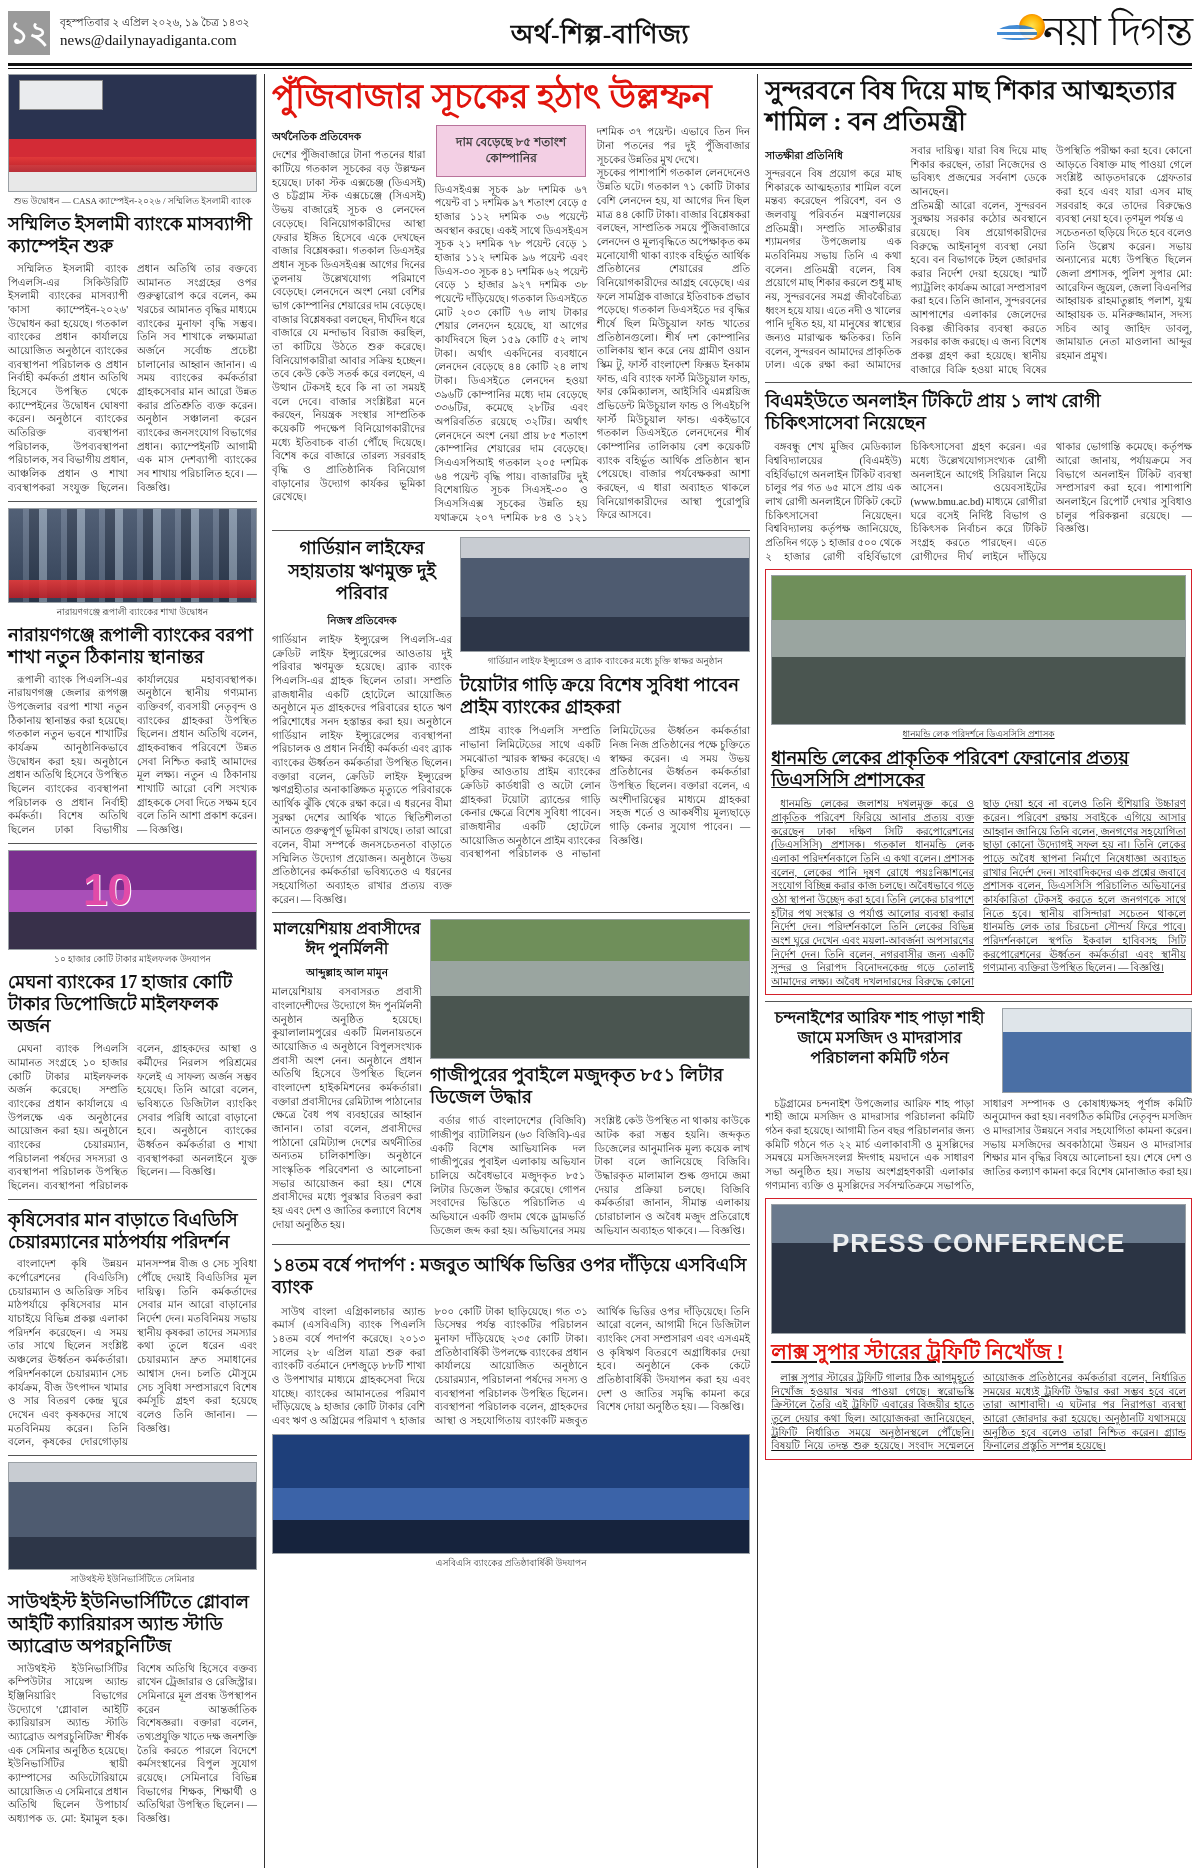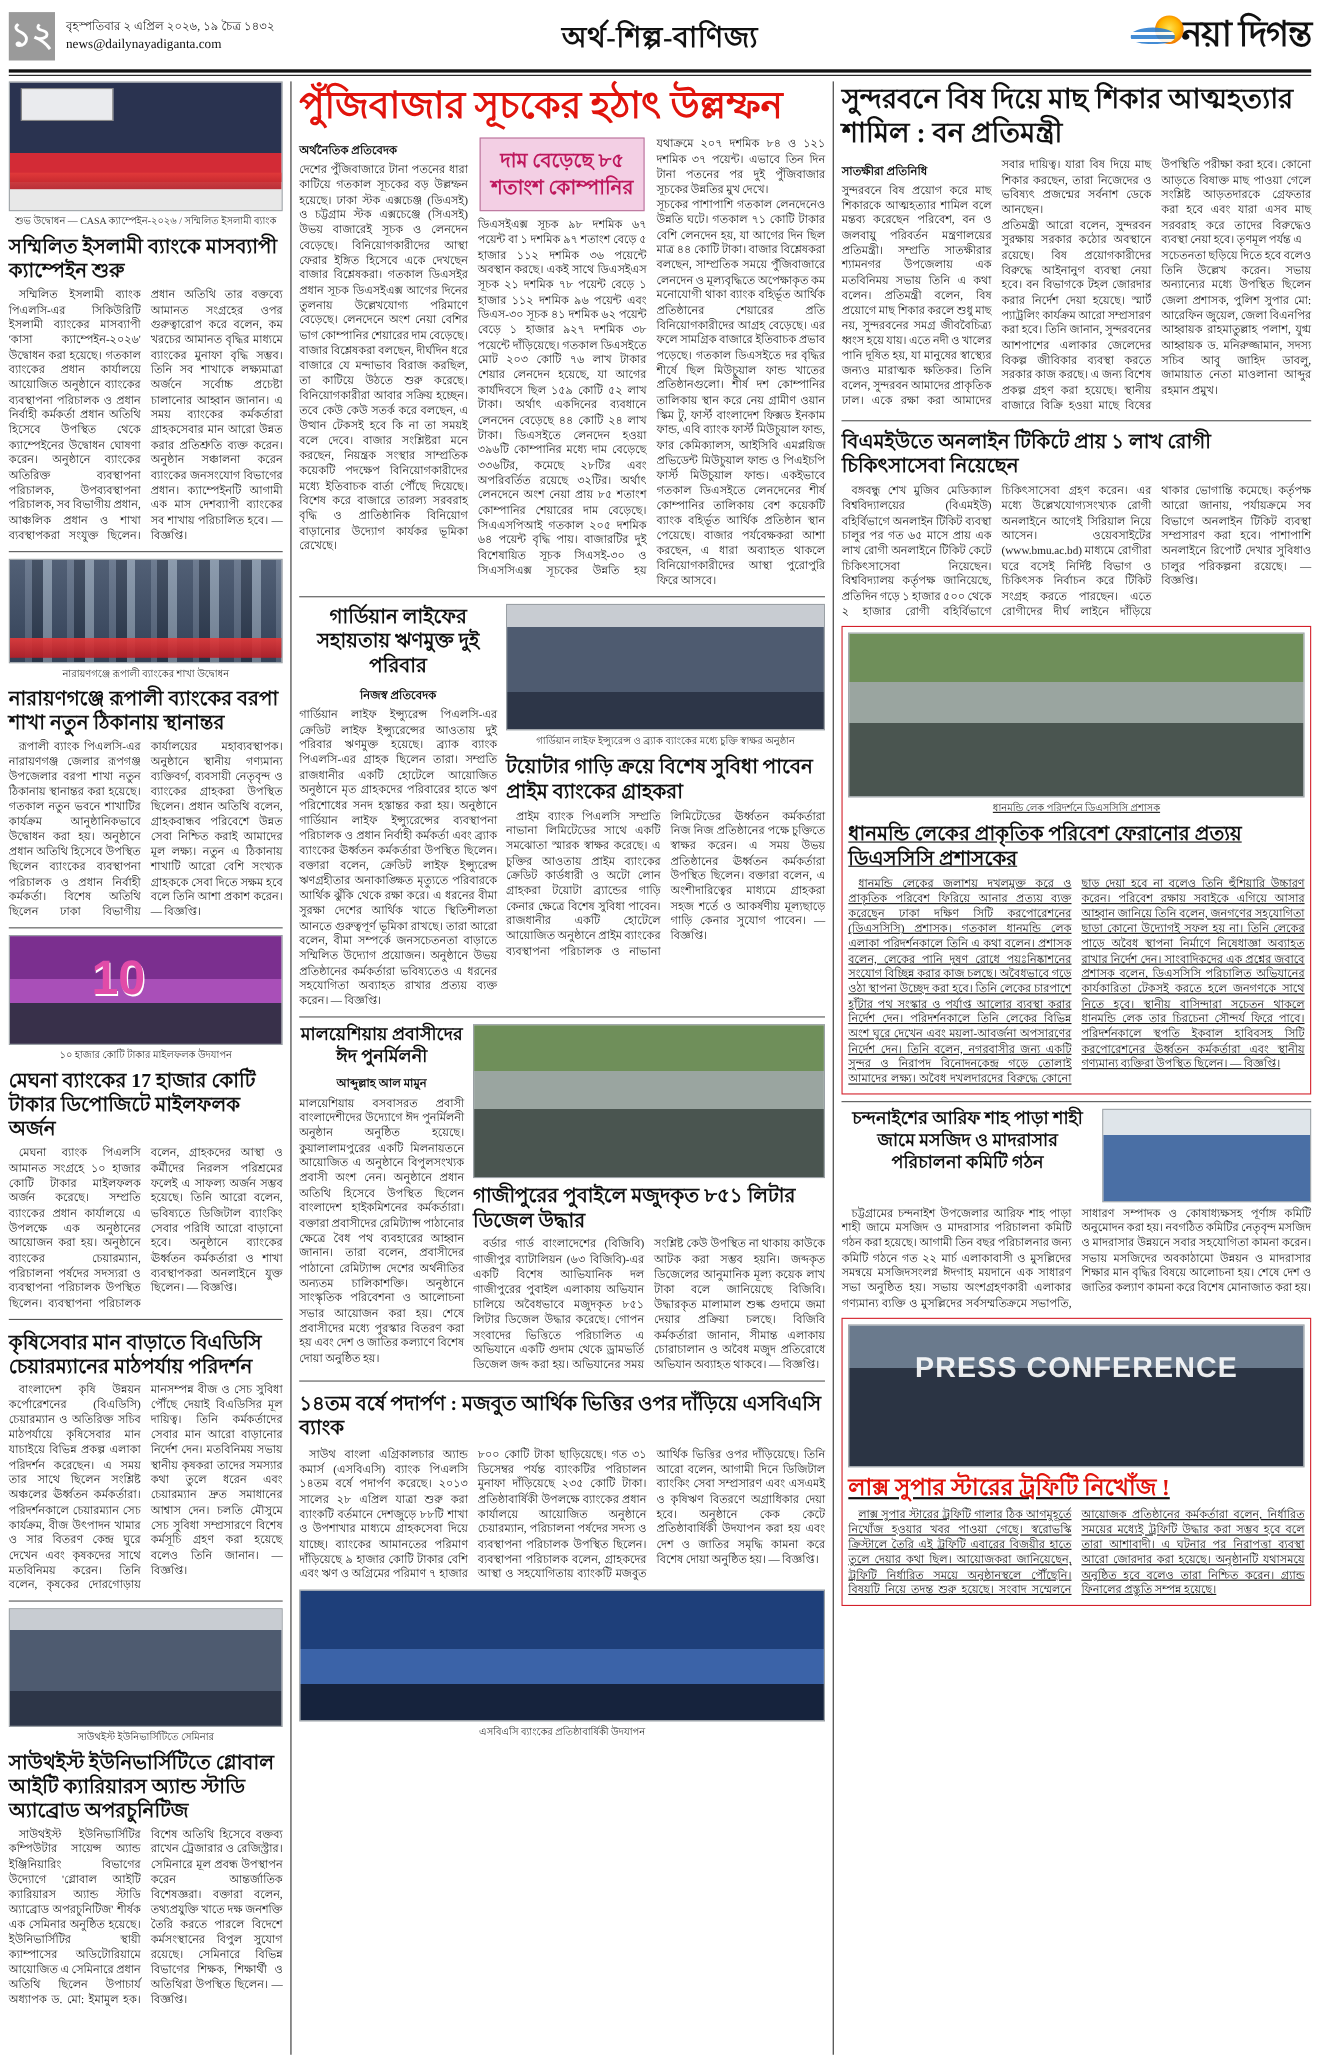--- a/index.html
+++ b/index.html
@@ -15,38 +15,38 @@
 
   
   .masthead { display: flex; align-items: center; height: 54px; position: relative; }
   .pagenum {
     width: 42px; height: 44px; background: #9a9a9a; color: #fff;
     font-size: 30px; line-height: 44px; text-align: center; font-weight: bold;
     flex: 0 0 42px;
   }
   .dateblock { margin-left: 10px; line-height: 1.35; }
   .dateline { font-size: 10.5px; color: #1a1a1a; letter-spacing: .1px; }
-  .mailline { font-size: 12px; color: #111; font-family: "Liberation Serif", serif; }
+  .mailline { font-size: 15px; color: #111; font-family: "Liberation Serif", serif; }
   .section-title {
     position: absolute; left: 0; right: 0; text-align: center;
     font-size: 26px; font-weight: bold; letter-spacing: .5px; top: 8px;
     pointer-events: none;
   }
   .logo { margin-left: auto; display: flex; align-items: center; position: relative; z-index: 2; }
   .logo-mark { position: relative; width: 52px; height: 40px; }
   .logo-sun {
     position: absolute; right: 4px; top: 1px; width: 26px; height: 26px; border-radius: 50%;
     background: radial-gradient(circle at 50% 45%, #ffe14d 0%, #ffb300 48%, #f07800 72%, #e24a00 100%);
   }
   .logo-wave {
     position: absolute; left: 0; top: 12px; width: 40px; height: 15px;
     background: linear-gradient(180deg, #2f7fd0 0 30%, #ffffff 30% 45%, #2f7fd0 45% 70%, #ffffff 70% 85%, #2f7fd0 85% 100%);
     border-radius: 50% 50% 40% 40%; opacity: .9;
   }
-  .logo-text { font-size: 32px; font-weight: bold; letter-spacing: -1px; margin-left: -6px; }
+  .logo-text { font-size: 40px; font-weight: normal; letter-spacing: -1px; margin-left: -6px; }
   .rule-thick { border-top: 3px solid #111; margin-top: 3px; }
   .rule-thin { border-top: 1px solid #111; margin-top: 2px; }
 
   
   .grid { display: flex; margin-top: 5px; height: 1795px; }
   .col { display: flex; flex-direction: column; }
   .colL { width: 252px; }
   .colM { width: 500px; border-left: 1px solid #333; border-right: 1px solid #333; padding: 0 7px; margin: 0 7px; }
   .colR { width: 432px; }
 
@@ -68,21 +68,21 @@
   .txt {
     font-size: 10.2px; line-height: 1.34; text-align: justify; color: #1b1b1b;
     hyphens: auto; word-spacing: -0.3px;
   }
   .txt p { margin-bottom: 1px; text-indent: 9px; }
   .hr { border-top: 1px solid #555; margin: 6px 0; }
 
   
   .callout {
     background: #f3cfe4; border: 1px solid #b9739b; padding: 9px 6px; margin: 6px 2px;
-    text-align: center; font-weight: bold; font-size: 18px; line-height: 1.3; color: #be185d;
+    text-align: center; font-weight: bold; font-size: 12px; line-height: 1.3; color: #404040;
     break-inside: avoid;
   }
 
   
   .redframe { border: 1.5px solid #d4202a; padding: 5px; margin-top: 6px; text-decoration: underline; }
 
   
   .ph-people {
     background:
       linear-gradient(180deg, rgba(255,255,255,.12), rgba(0,0,0,.12)),

